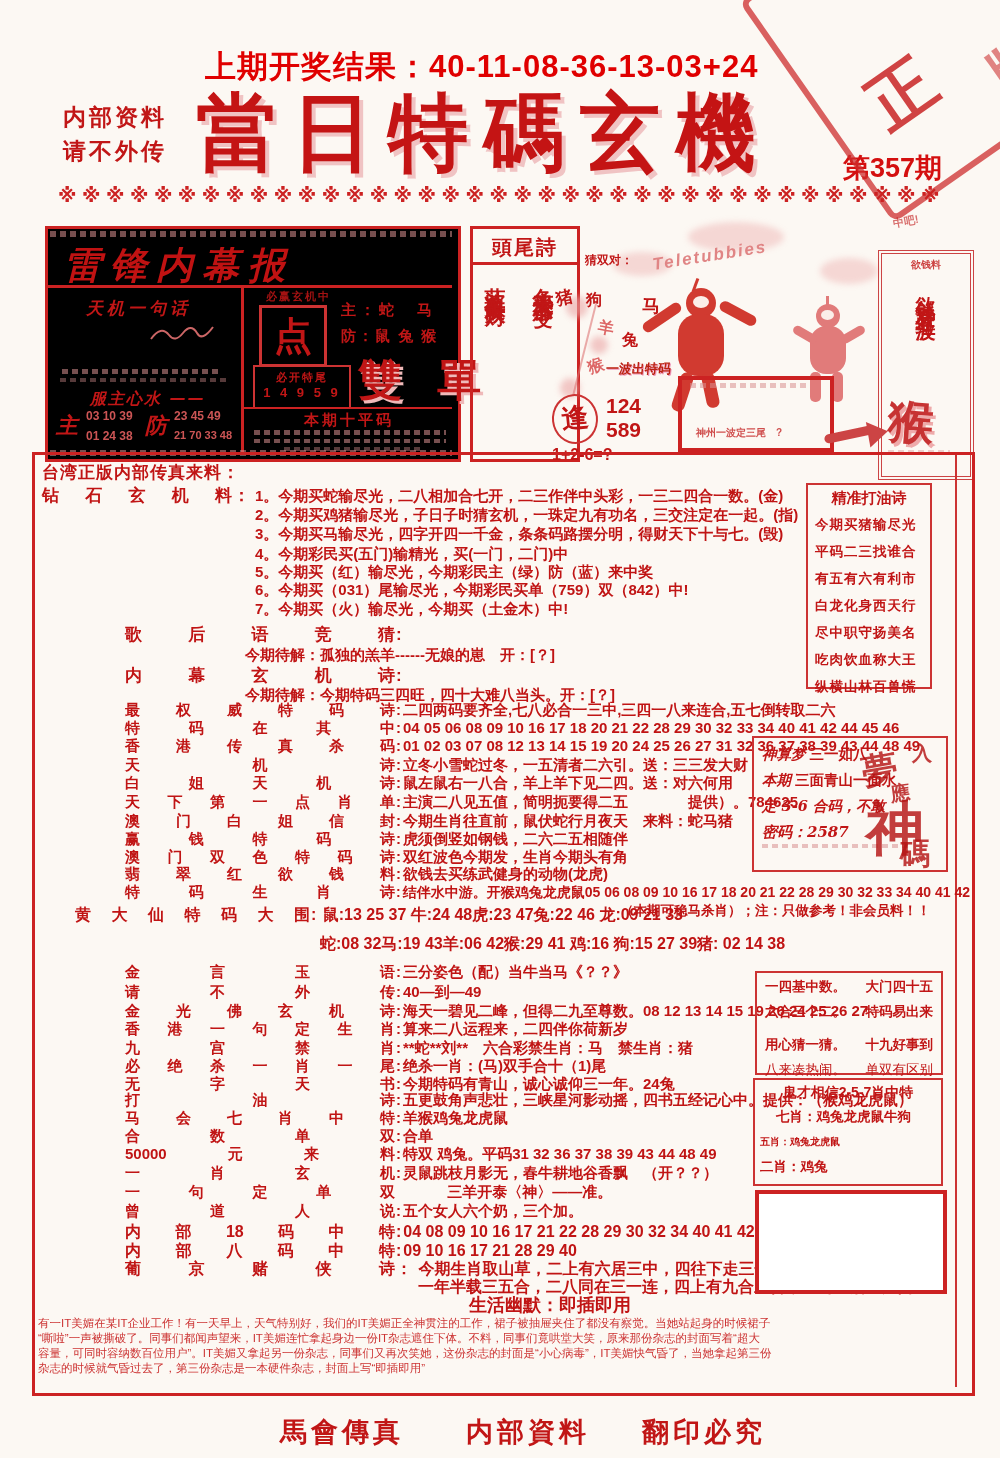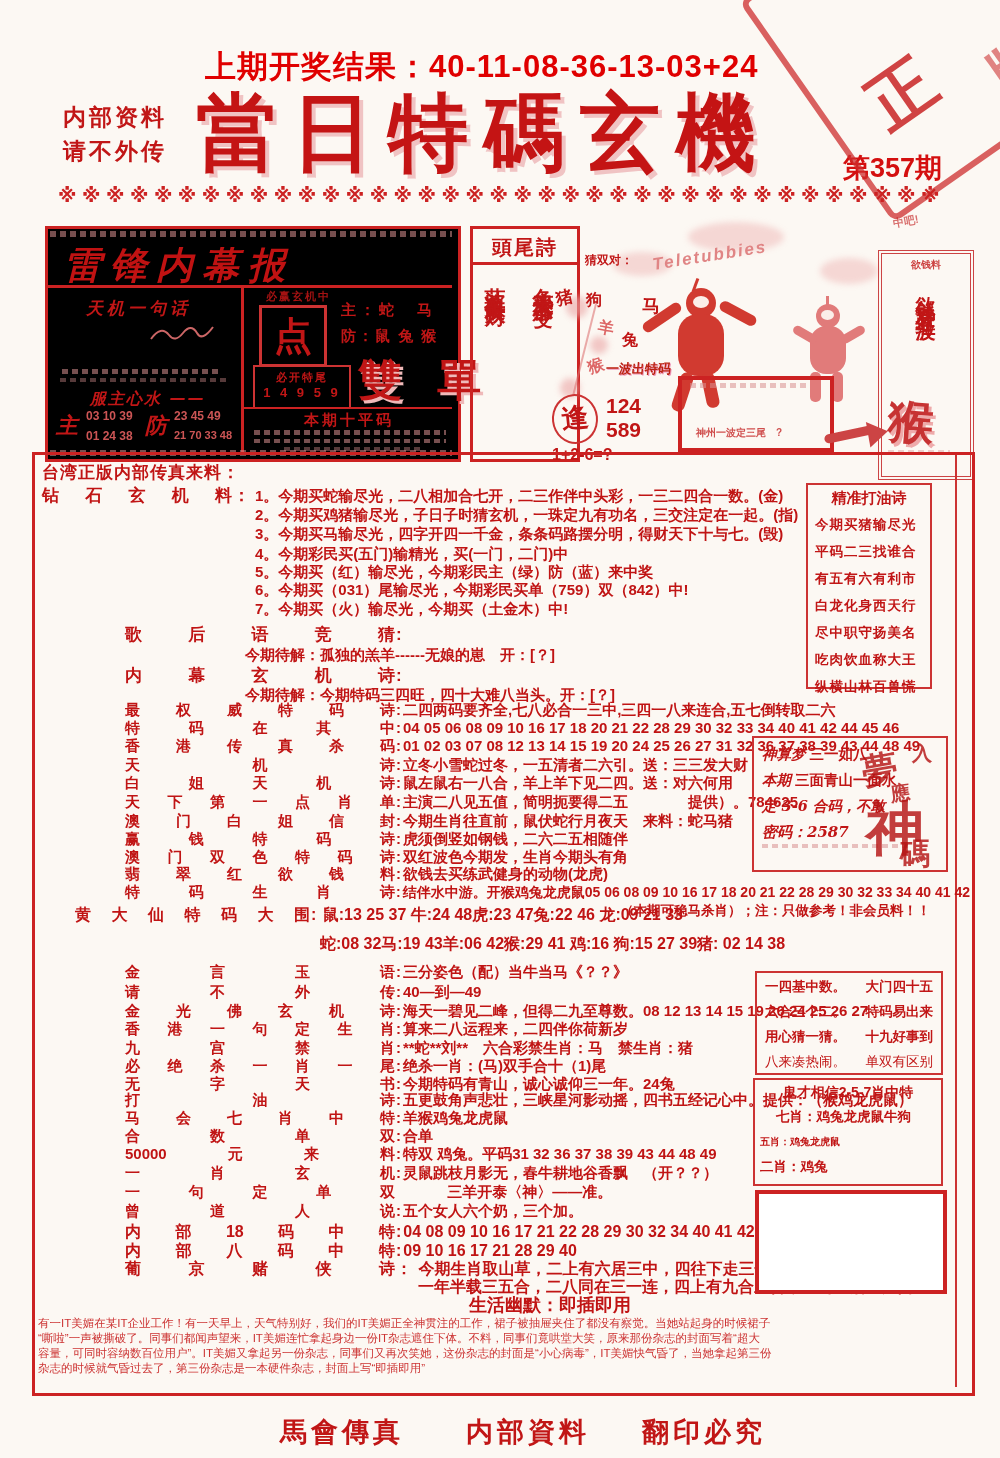--- a/index.html
+++ b/index.html
@@ -261,21 +261,21 @@
 
   <div class="box2" style="left:755px;top:971px;width:184px;height:100px;">
     <div style="display:flex;justify-content:space-between;padding:5px 8px 0 8px;font-weight:bold;font-size:13.5px;">
       <span>一四基中数。</span>
       <span>大门四十五</span>
     </div>
     <div style="display:flex;justify-content:space-between;padding:7px 8px 0 8px;font-weight:bold;font-size:13.5px;">
       <span>六合三个二。</span>
       <span>特码易出来</span>
     </div>
-    <div style="display:flex;justify-content:space-between;padding:7px 8px 0 8px;font-weight:bold;font-size:13.5px;">
+    <div style="display:flex;justify-content:space-between;padding:7px 8px 0 8px;font-weight:bold;font-size:13.5px;margin-top:8px;">
       <span>用心猜一猜。</span>
       <span>十九好事到</span>
     </div>
     <div style="display:flex;justify-content:space-between;padding:7px 8px 0 8px;font-weight:normal;font-size:13.5px;">
       <span>八来凑热闹。</span>
       <span>单双有区别</span>
     </div>
   </div>
 
   <div class="box2" style="left:753px;top:1078px;width:186px;height:104px;">

